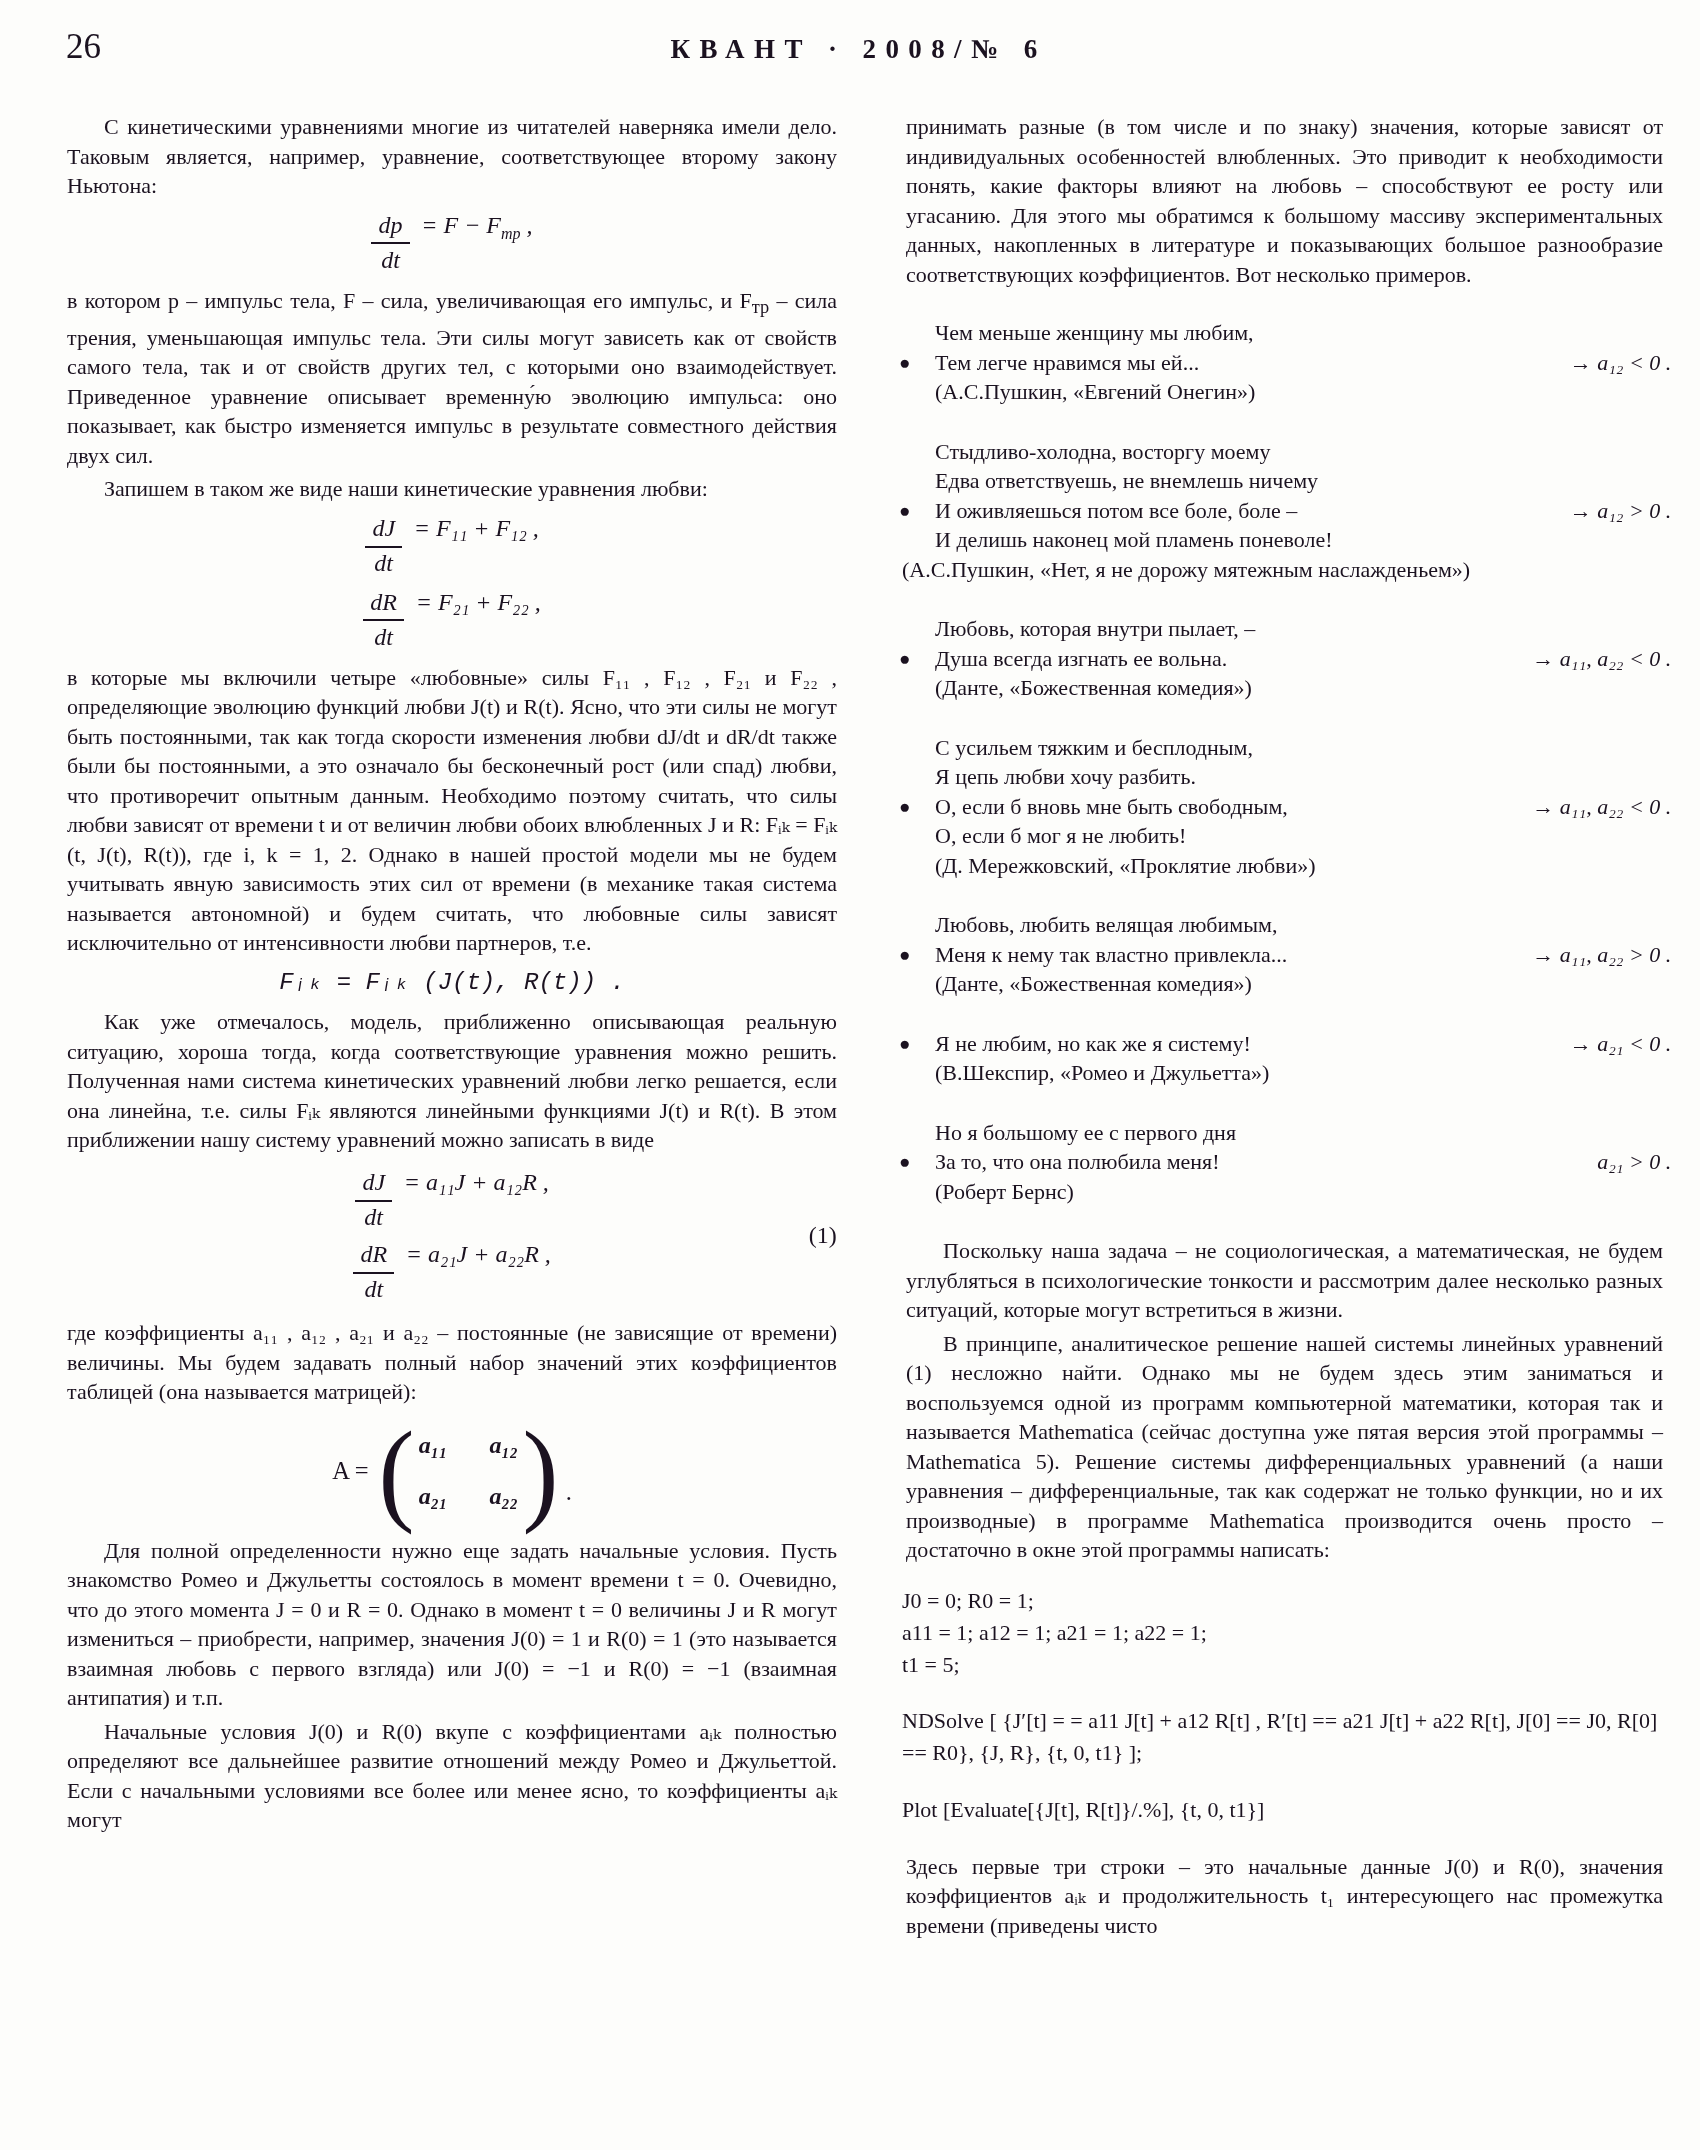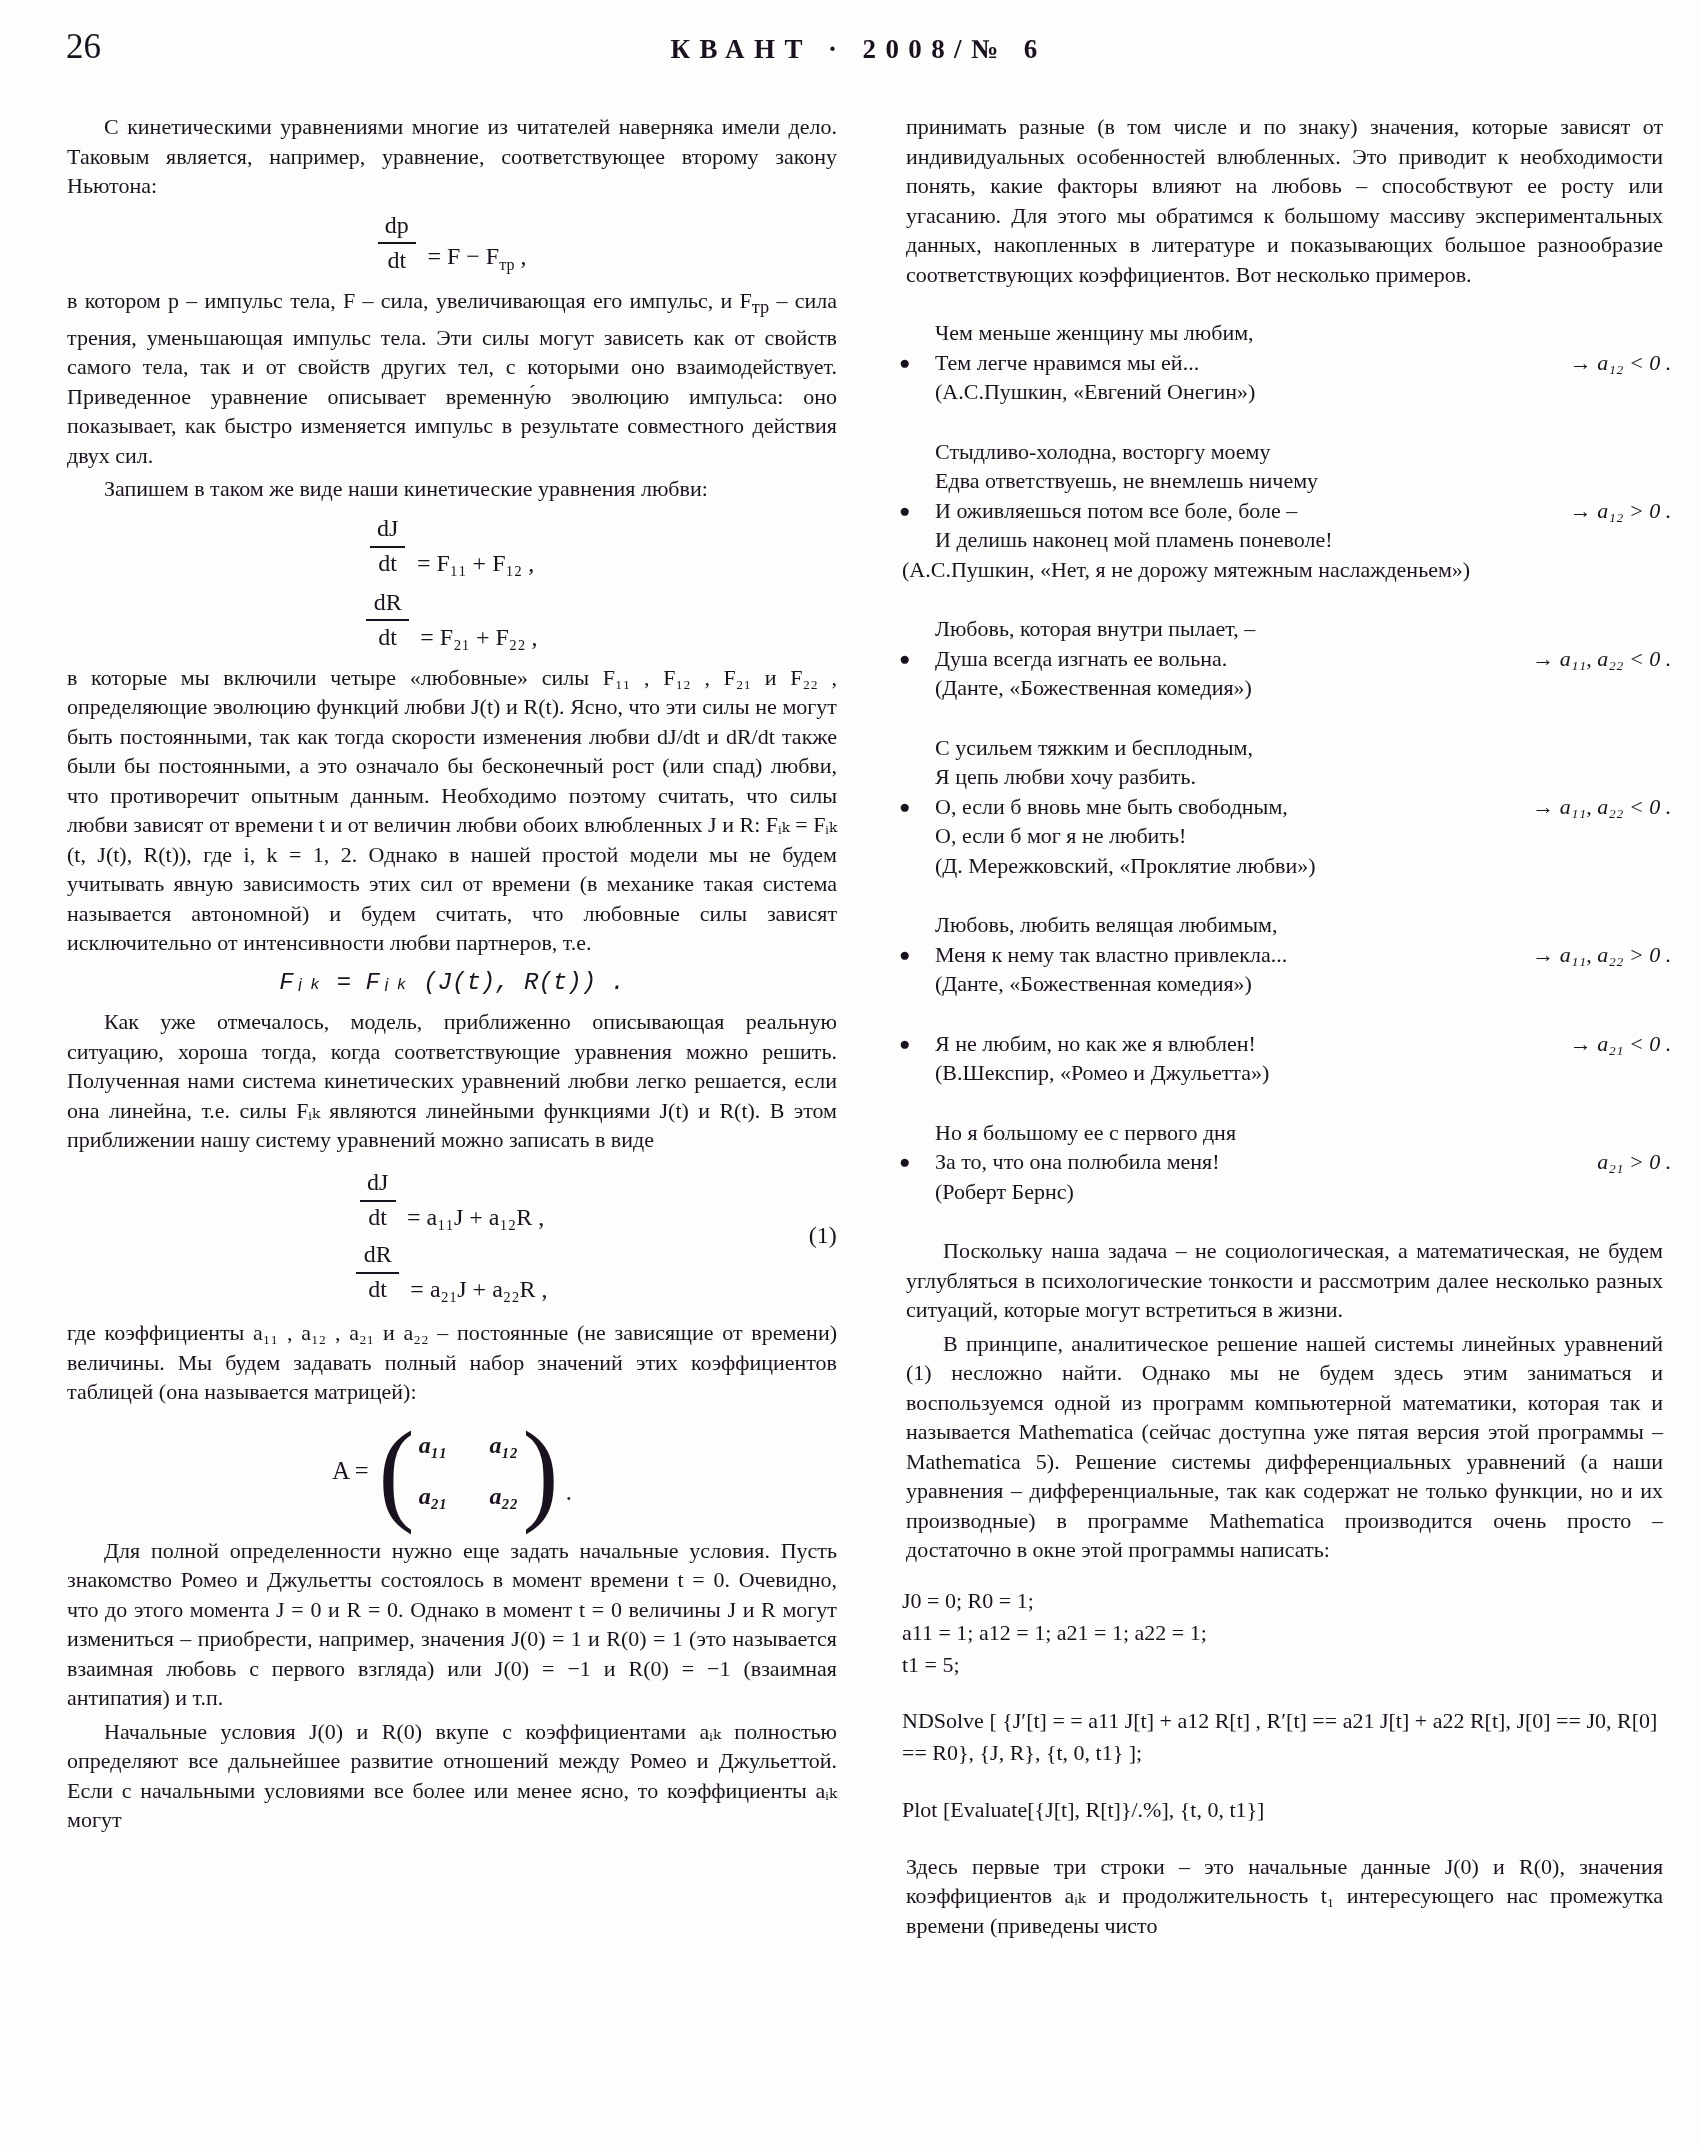--- a/index.html
+++ b/index.html
@@ -25,22 +25,22 @@
   }
   
   .col{position:absolute;top:108px;font-size:22px;line-height:29.5px;text-align:justify;}
   .col-left{left:63px;width:778px;}
   .col-right{left:902px;width:765px;}
   p.para{margin:4px;}
   p.indent{text-indent:37px;}
   
   .eq{
     margin:11.5px 0;
-    display:flex;justify-content:center;align-items:flex-end;
-    font-size:24px;line-height:1.15;
+    display:flex;justify-content:center;align-items:flex-start;
+    font-style:italic;font-size:24px;line-height:1.15;
     text-align:center;
   }
   .frac{display:inline-block;text-align:center;vertical-align:middle;}
   .frac .num{display:block;padding:0 7.2px 2.9px;border-bottom:2.2px solid #1b1220;}
   .frac .den{display:block;padding:2.2px 7.2px 0;}
   .eq .rhs{margin-left:11.5px;white-space:nowrap;}
   .eq sub{font-size:16px;}
   .eq-line{margin:10px 0;font-style:italic;font-size:24px;text-align:center;font-family:Liberation Mono, monospace;}
   .eq-system{position:relative;margin:14.4px 0;}
   .eq-system .eq{margin:10px 0;}
@@ -224,21 +224,21 @@
       <div class="quote">
         <span class="bullet" style="top:29.5px">●</span>
         <div class="qline">Любовь, любить велящая любимым,</div>
         <div class="qline">Меня к нему так властно привлекла...</div>
         <div class="qline">(Данте, «Божественная комедия»)</div>
         <div class="annot" style="top:29.5px">→ a₁₁, a₂₂ &gt; 0 .</div>
       </div>
 
       <div class="quote">
         <span class="bullet" style="top:0px">●</span>
-        <div class="qline">Я не любим, но как же я влюблен!</div>
+        <div class="qline">Я не любим, но как же я систему!</div>
         <div class="qline">(В.Шекспир, «Ромео и Джульетта»)</div>
         <div class="annot" style="top:0px">→ a₂₁ &lt; 0 .</div>
       </div>
 
       <div class="quote">
         <span class="bullet" style="top:29.5px">●</span>
         <div class="qline">Но я большому ее с первого дня</div>
         <div class="qline">За то, что она полюбила меня!</div>
         <div class="qline">(Роберт Бернс)</div>
         <div class="annot" style="top:29.5px">a₂₁ &gt; 0 .</div>

